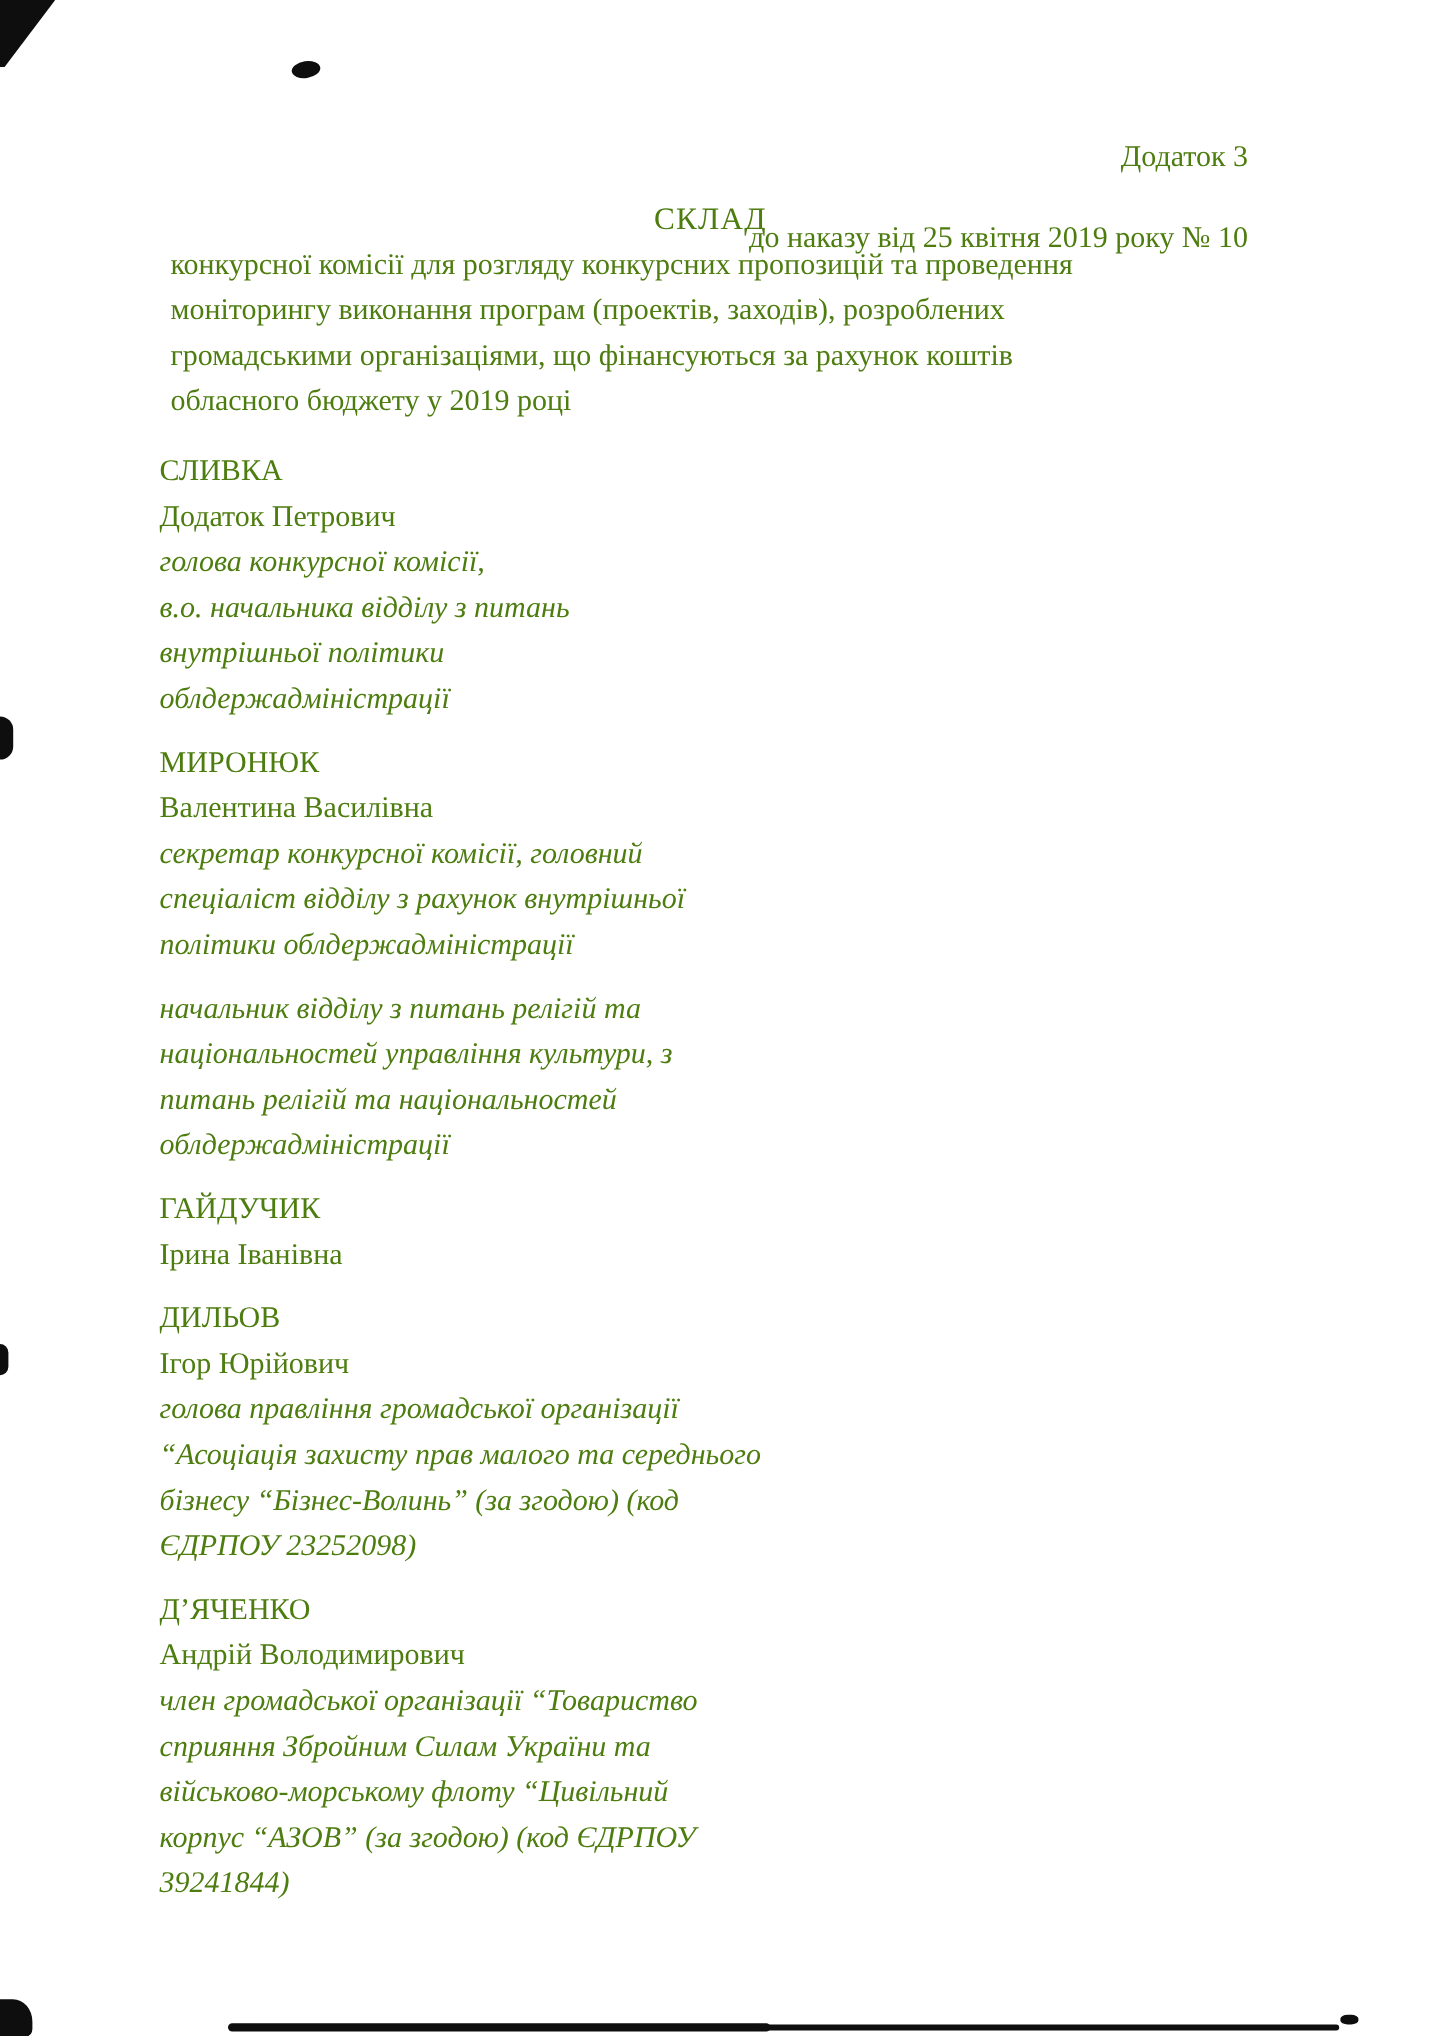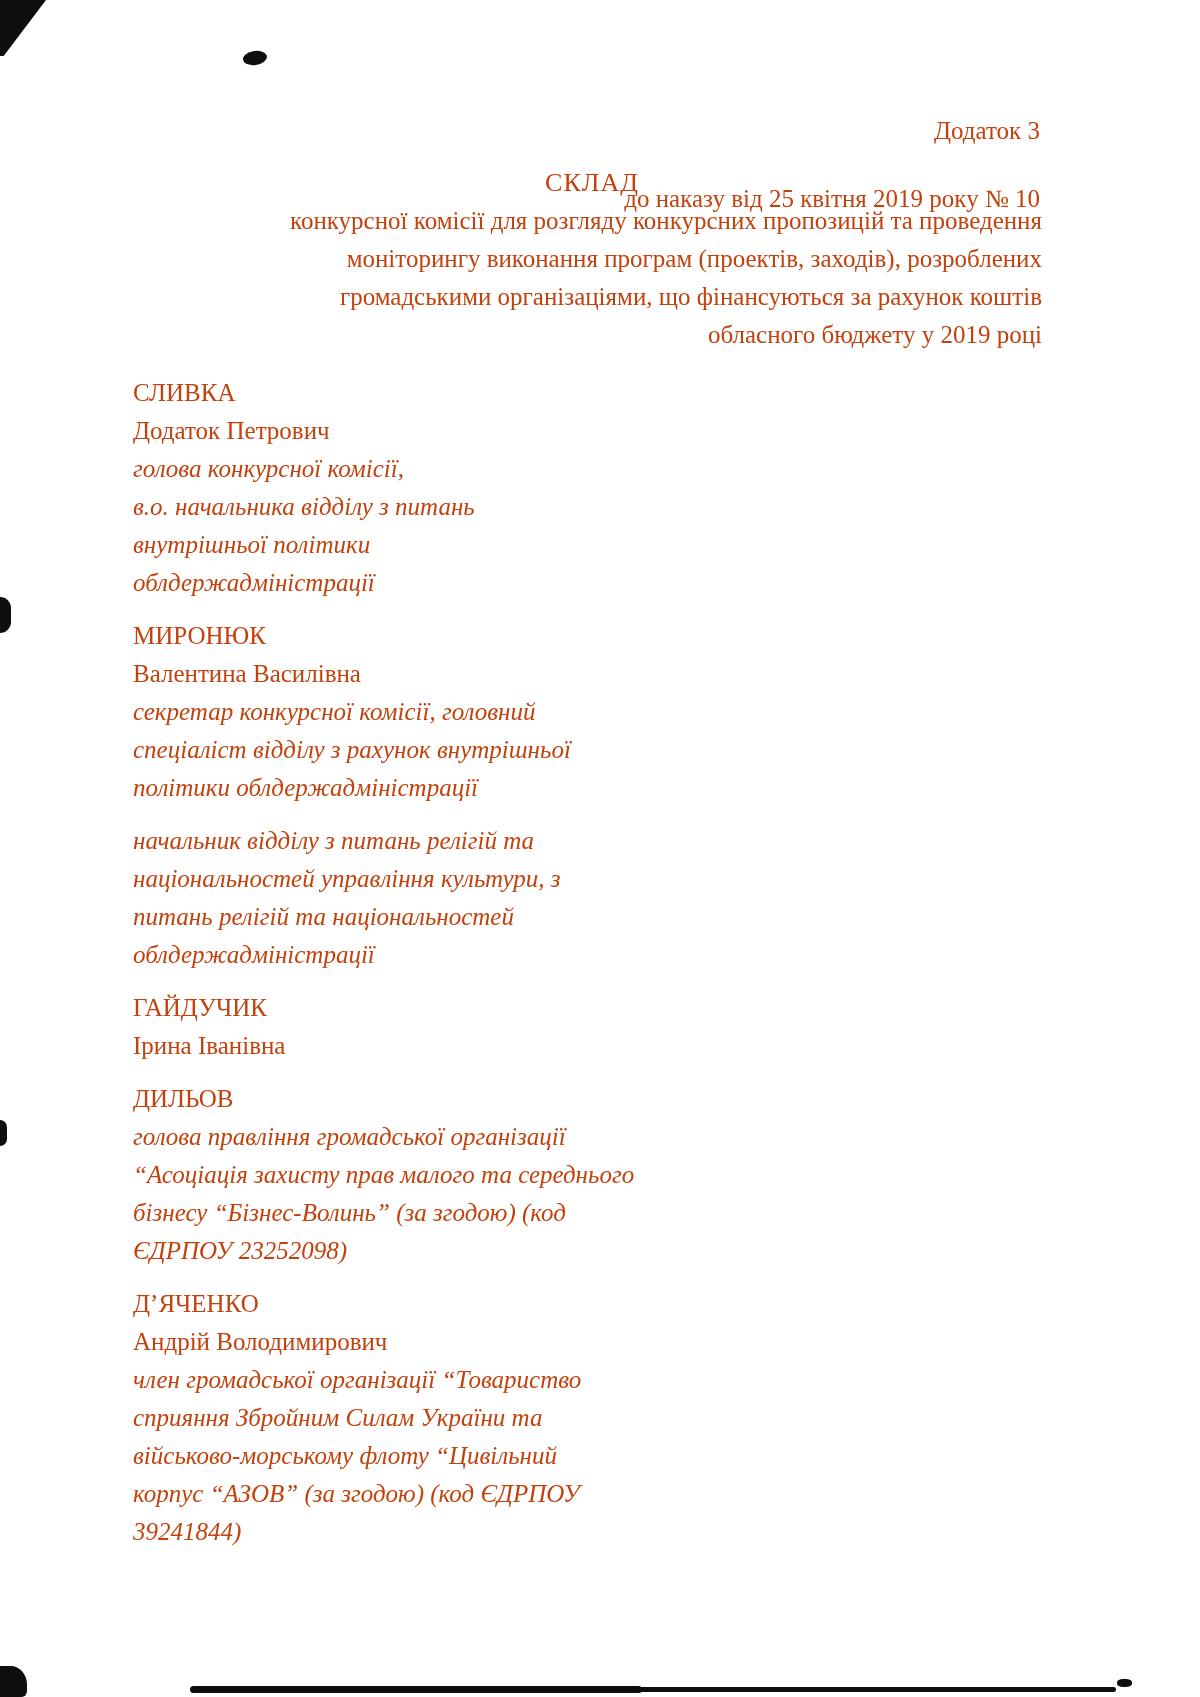--- a/index.html
+++ b/index.html
@@ -6,21 +6,21 @@
     margin: 0;
     padding: 0;
     background: #ffffff;
   }
   .page {
     position: relative;
     width: 1200px;
     height: 1697px;
     background: #ffffff;
     font-family: "Liberation Serif", "DejaVu Serif", serif;
-    color: #c2410c;
+    color: #4d7c0f;
     overflow: hidden;
   }
 
   
   .header-block {
     position: absolute;
     top: 80px;
     right: 160px;
     text-align: right;
     font-size: 25px;
@@ -39,21 +39,21 @@
   .doc-title {
     font-size: 26px;
     line-height: 38px;
     letter-spacing: 1px;
   }
   .doc-subtitle {
     margin: 0 auto;
     width: 900px;
     font-size: 25px;
     line-height: 38px;
-    text-align: right;
+    text-align: left;
     white-space: pre-line;
   }
 
   
   .members {
     position: absolute;
     top: 374px;
     left: 133px;
     width: 925px;
   }
@@ -176,20 +176,21 @@
     <div class="member">
       <div class="name-col">
         <span class="surname">ГАЙДУЧИК</span>
         <span class="given-names">Ірина Іванівна</span>
       </div>
     </div>
 
     <div class="member">
       <div class="name-col">
         <span class="surname">ДИЛЬОВ</span>
+        <span class="given-names">Ігор Юрійович</span>
       </div>
       <div class="role-col">голова правління громадської організації
 “Асоціація захисту прав малого та середнього
 бізнесу “Бізнес-Волинь” (за згодою) (код
 ЄДРПОУ 23252098)</div>
     </div>
 
     <div class="member">
       <div class="name-col">
         <span class="surname">Д’ЯЧЕНКО</span>

